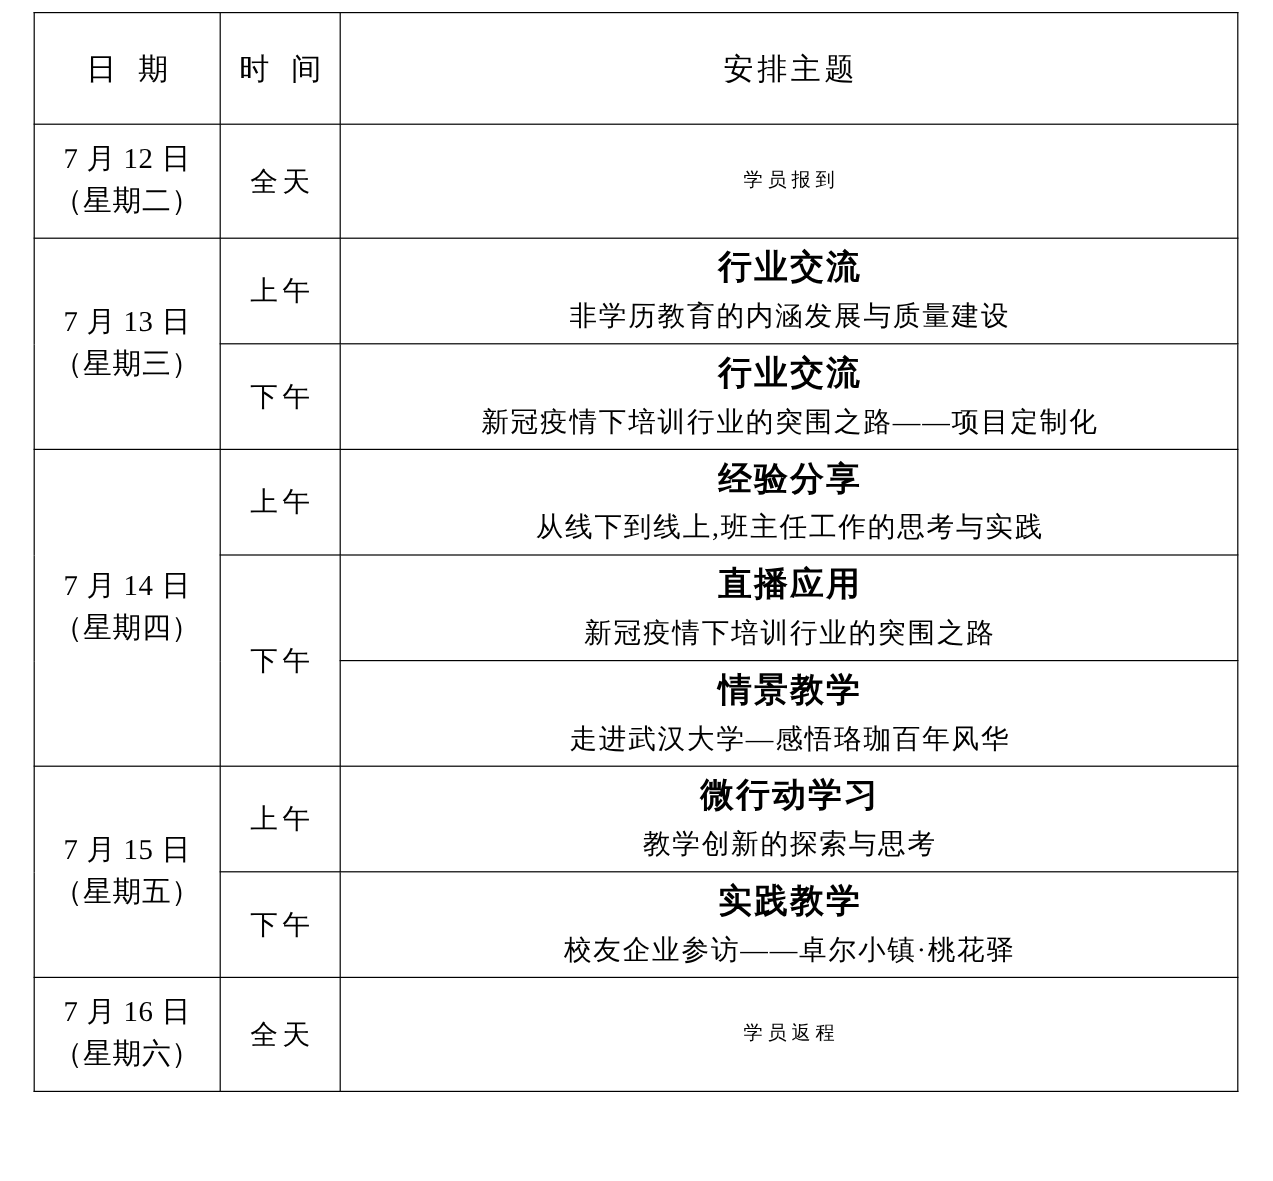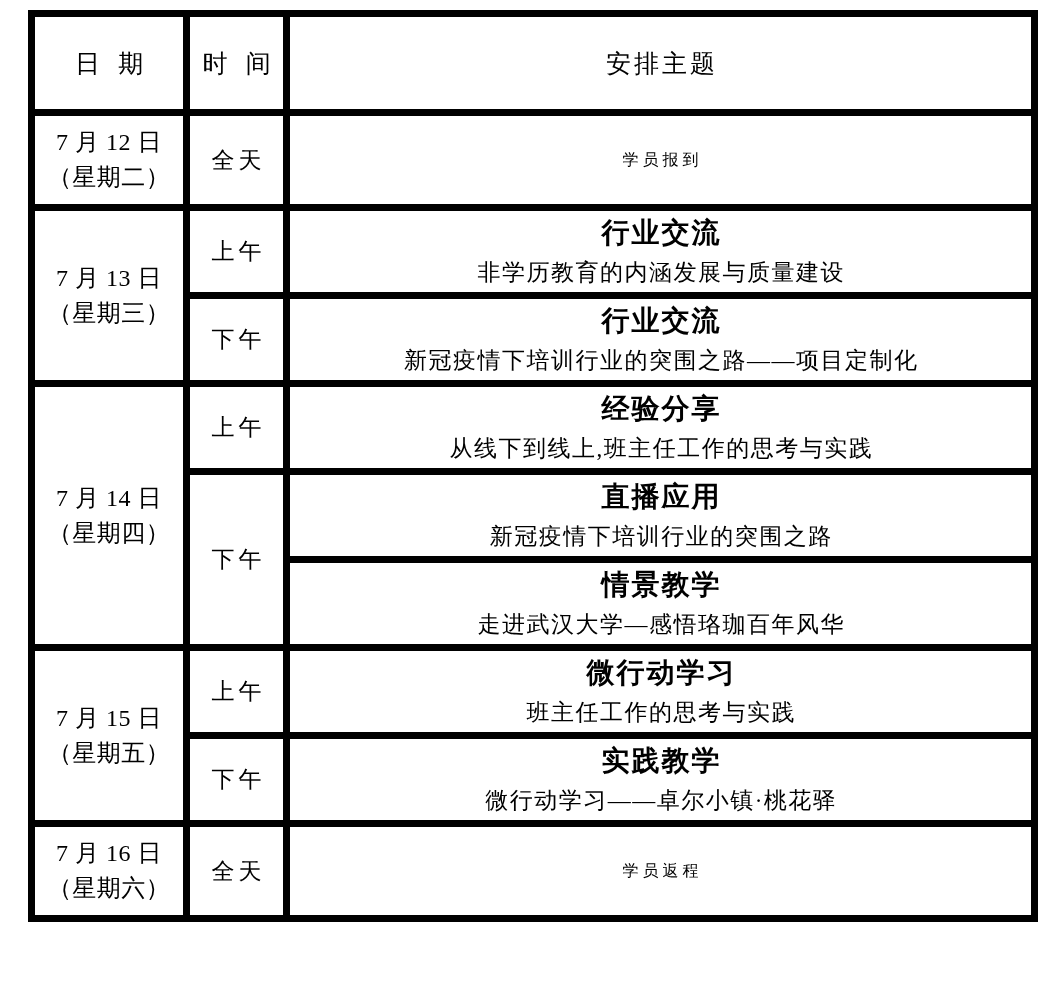--- a/index.html
+++ b/index.html
@@ -21,21 +21,21 @@
     box-sizing: border-box;
     padding: 10px 30px 10px 28px;
   }
   table.schedule {
     border-collapse: collapse;
     table-layout: fixed;
     width: 1003px;
     margin: 0;
   }
   table.schedule td, table.schedule th {
-    border: 7px solid #000000;
+    border: 1px solid #000000;
     padding: 0;
     vertical-align: middle;
     text-align: center;
     font-weight: normal;
   }
   col.c-date  { width: 155px; }
   col.c-time  { width: 100px; }
   col.c-topic { width: 748px; }
 
   .hdr td {
@@ -163,28 +163,28 @@
       </tr>
 
       <tr class="r-h85">
         <td class="date-cell" rowspan="2">
           <span class="l1">7 月 15 日</span>
           <span class="l2">（星期五）</span>
         </td>
         <td class="time-cell">上午</td>
         <td class="topic-cell">
           <span class="title">微行动学习</span>
-          <span class="sub">班主任工作的思考与实践</span>
+          <span class="sub">教学创新的探索与思考</span>
         </td>
       </tr>
       <tr class="r-h85">
         <td class="time-cell">下午</td>
         <td class="topic-cell">
           <span class="title">实践教学</span>
-          <span class="sub">微行动学习——卓尔小镇·桃花驿</span>
+          <span class="sub">校友企业参访——卓尔小镇·桃花驿</span>
         </td>
       </tr>
 
       <tr class="r-h95">
         <td class="date-cell" rowspan="1">
           <span class="l1">7 月 16 日</span>
           <span class="l2">（星期六）</span>
         </td>
         <td class="time-cell">全天</td>
         <td class="topic-cell topic-single">学员返程</td>

